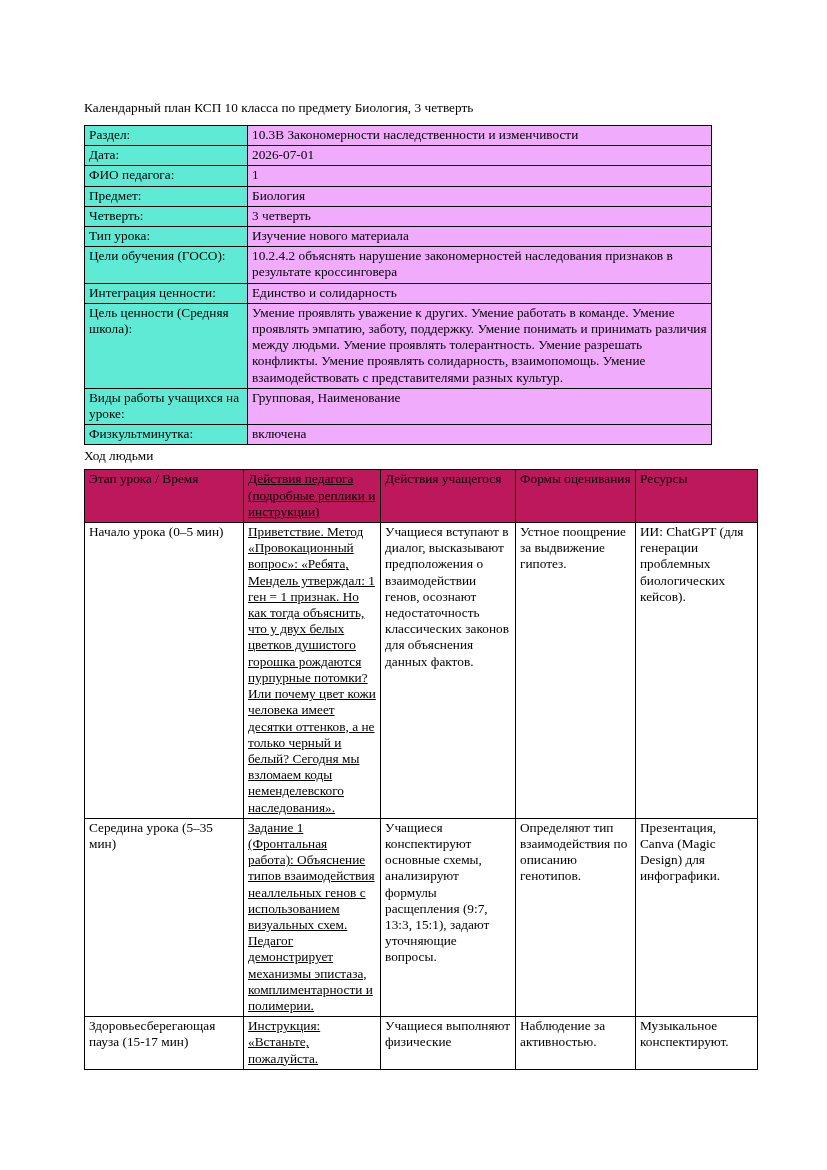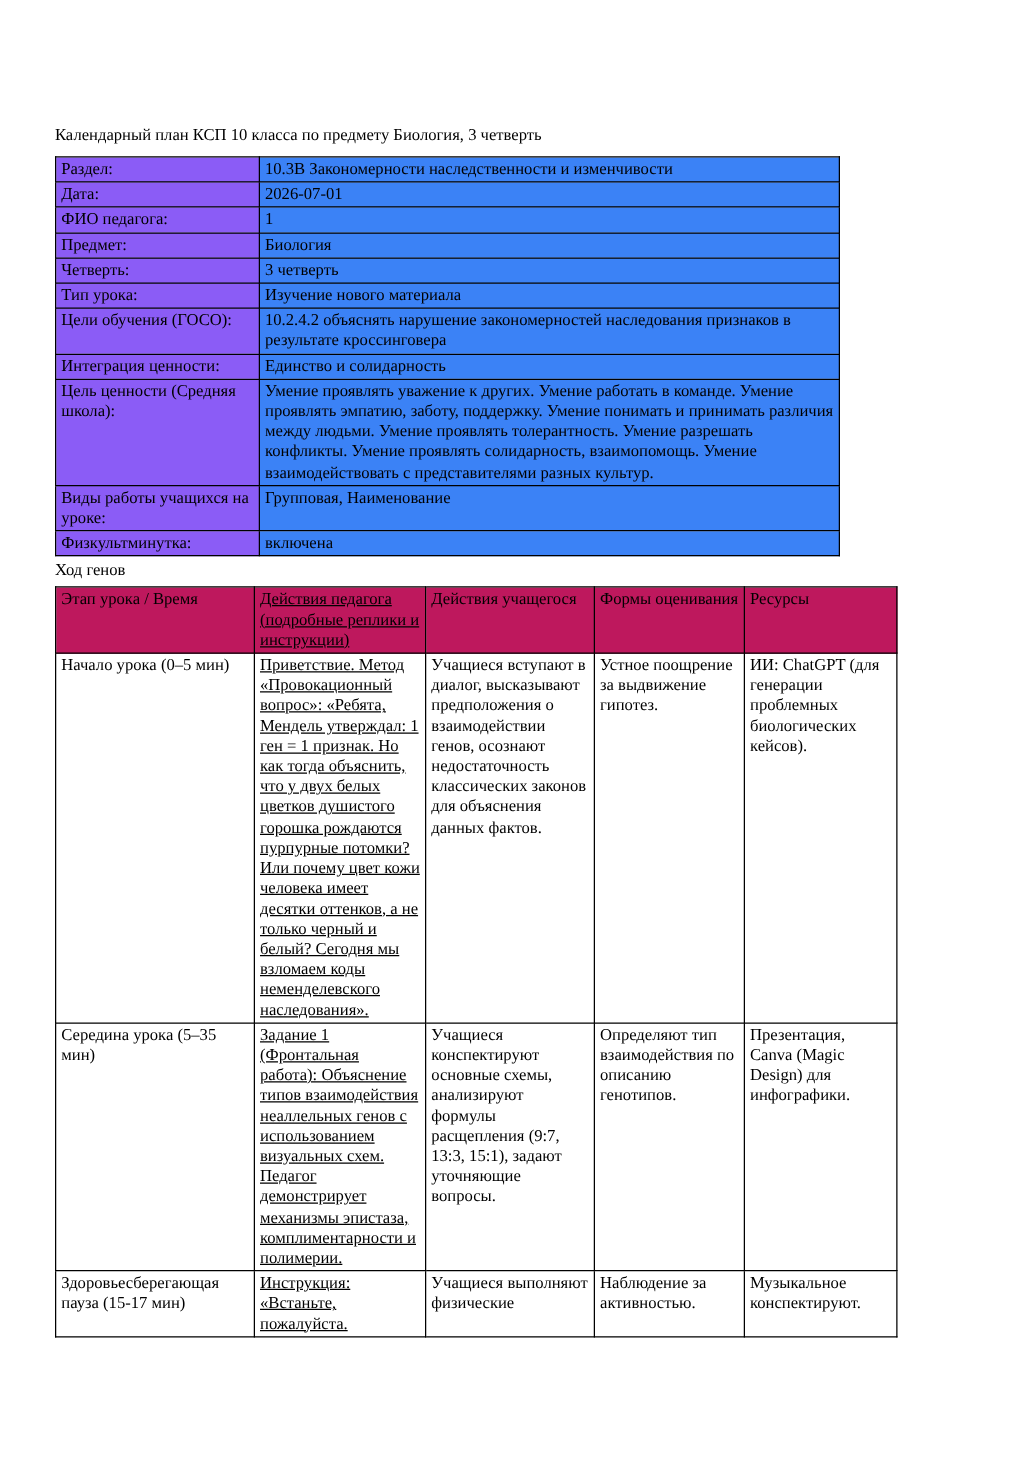--- a/index.html
+++ b/index.html
@@ -12,21 +12,21 @@
     height: 1170px;
     font-family: "Liberation Serif", "DejaVu Serif", serif;
     color: #000000;
     overflow: hidden;
   }
   .page {
     position: relative;
     width: 760px;
     height: 1170px;
     box-sizing: border-box;
-    padding: 99px 100px 0 44px;
+    padding: 99px 100px 0 84px;
   }
   .doc-title {
     font-size: 13.3px;
     line-height: 18px;
     margin: 0 0 8px 0;
     white-space: nowrap;
   }
   table.info, table.flow {
     border-collapse: collapse;
     width: 628px;
@@ -35,25 +35,25 @@
   }
   table.info td, table.flow td, table.flow th {
     border: 1px solid #000000;
     vertical-align: top;
     padding: 1px 4px 2px 4px;
     line-height: 16.2px;
     font-weight: normal;
     text-align: left;
   }
   table.info td.label {
-    background: #8b5cf6;
+    background: #5eead4;
     width: 154px;
   }
   table.info td.value {
-    background: #3b82f6;
+    background: #f0abfc;
   }
   .section-label {
     font-size: 13.3px;
     line-height: 18px;
     margin: 2px 0 4px 0;
   }
   table.flow th {
     background: #be185d;
   }
   .c1 { width: 150px; }
@@ -111,21 +111,21 @@
         <td class="label">Виды работы учащихся на уроке:</td>
         <td class="value">Групповая, Наименование</td>
       </tr>
       <tr>
         <td class="label">Физкультминутка:</td>
         <td class="value">включена</td>
       </tr>
     </tbody>
   </table>
 
-  <p class="section-label">Ход генов</p>
+  <p class="section-label">Ход людьми</p>
 
   <table class="flow">
     <thead>
       <tr>
         <th class="c1">Этап урока / Время</th>
         <th class="c2">Действия педагога (подробные реплики и инструкции)</th>
         <th class="c3">Действия учащегося</th>
         <th class="c4">Формы оценивания</th>
         <th class="c5">Ресурсы</th>
       </tr>

